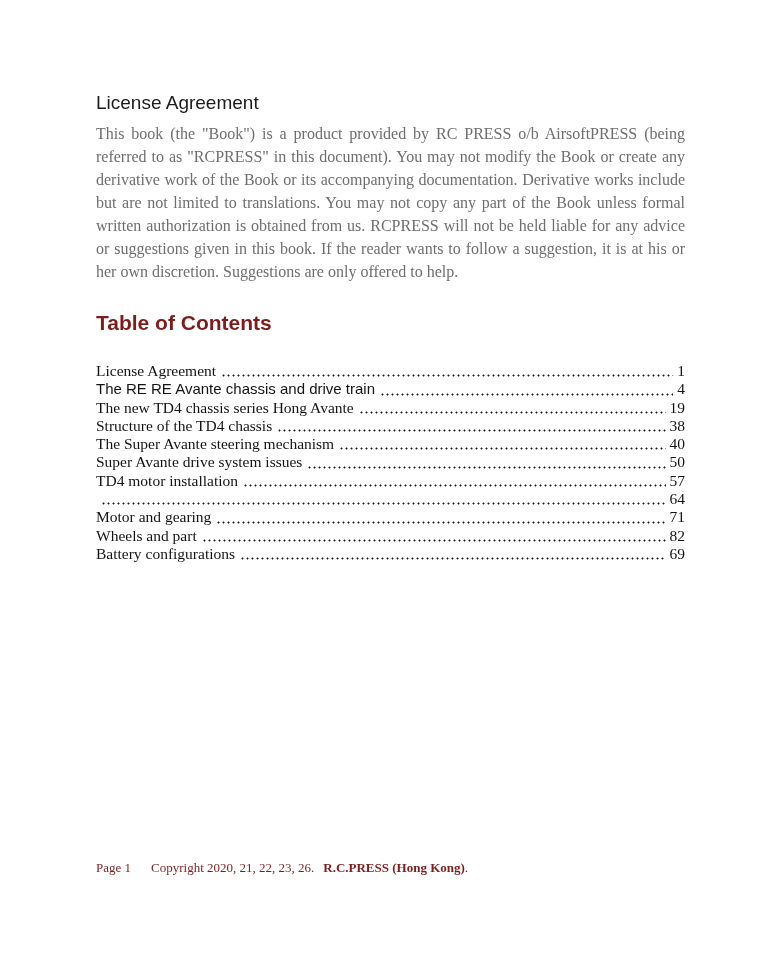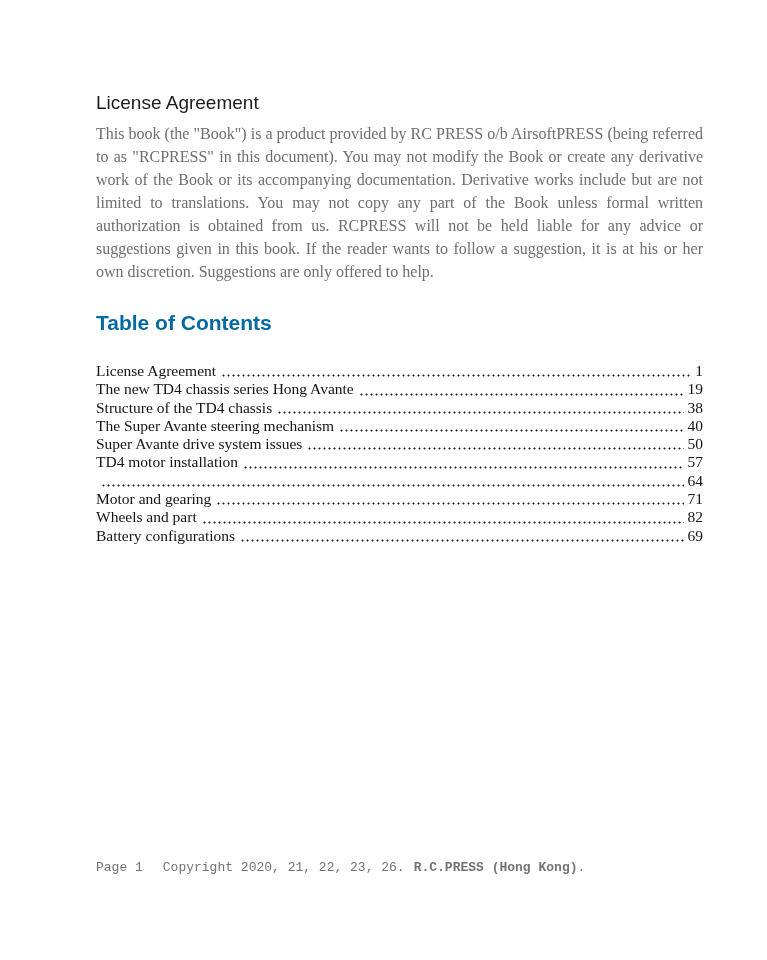--- a/index.html
+++ b/index.html
@@ -9,21 +9,21 @@
     height: 960px;
     position: relative;
     font-family: "Liberation Sans", sans-serif;
     color: #111111;
     overflow: hidden;
   }
   .page {
     position: absolute;
     top: 0; left: 0;
     width: 767px; height: 960px;
-    padding: 93px 64px 0 96px;
+    padding: 93px 82px 0 96px;
     background: #ffffff;
   }
   .license-heading {
     font-family: "Liberation Sans", sans-serif;
     font-size: 19px;
     font-weight: 400;
     line-height: 20px;
     color: #1c1c1c;
     margin-bottom: 9px;
   }
@@ -34,21 +34,21 @@
     text-align: justify;
     color: #6e6e6e;
     height: 190px;
     overflow: hidden;
   }
   .toc-heading {
     font-family: "Liberation Sans", sans-serif;
     font-size: 21px;
     font-weight: 700;
     line-height: 22px;
-    color: #0369a1;
+    color: #7f1d1d;
     margin-bottom: 28px;
   }
   .toc-list {
     width: 100%;
   }
   .toc-entry {
     display: flex;
     align-items: baseline;
     font-family: "Liberation Serif", serif;
     font-size: 15.5px;
@@ -69,24 +69,24 @@
     background-image: radial-gradient(circle, #1a1a1a 0.9px, rgba(0,0,0,0) 1.1px);
     background-size: 5px 5px;
     background-repeat: repeat-x;
     background-position: left bottom 2px;
   }
   .toc-page { flex: 0 0 auto; }
   .footer {
     position: absolute;
     top: 859px;
     left: 96px;
-    font-family: Liberation Mono, monospace;
+    font-family: Liberation Serif, serif;
     font-size: 13px;
     line-height: 18px;
-    color: #737373;
+    color: #7f1d1d;
     white-space: nowrap;
   }
   .footer .page-label { margin-right: 20px; }
   .footer .copyright { margin-right: 9px; }
   .footer .publisher { font-weight: 700; }
 </style>
 </head>
 <body>
 
 <div class="page">
@@ -95,20 +95,25 @@
 
   <p class="license-body">This book (the "Book") is a product provided by RC PRESS o/b AirsoftPRESS (being referred to as "RCPRESS" in this document).  You may not modify the Book or create any derivative work of the Book or its accompanying documentation.  Derivative works include but are not limited to translations. You may not copy any part of the Book unless formal written authorization is obtained from us. RCPRESS will not be held liable for any advice or suggestions given in this book. If the reader wants to follow a suggestion, it is at his or her own discretion. Suggestions are only offered to help.</p>
 
   <div class="toc-heading">Table of Contents</div>
 
   <div class="toc-list">
     <div class="toc-entry">
       <span class="toc-title">License Agreement</span>
       <span class="toc-leader"></span>
       <span class="toc-page">1</span>
+    </div>
+    <div class="toc-entry sans">
+      <span class="toc-title">The RE RE Avante chassis and drive train</span>
+      <span class="toc-leader"></span>
+      <span class="toc-page">4</span>
     </div>
     <div class="toc-entry">
       <span class="toc-title">The new TD4 chassis series Hong Avante</span>
       <span class="toc-leader"></span>
       <span class="toc-page">19</span>
     </div>
     <div class="toc-entry">
       <span class="toc-title">Structure of the TD4 chassis</span>
       <span class="toc-leader"></span>
       <span class="toc-page">38</span>

